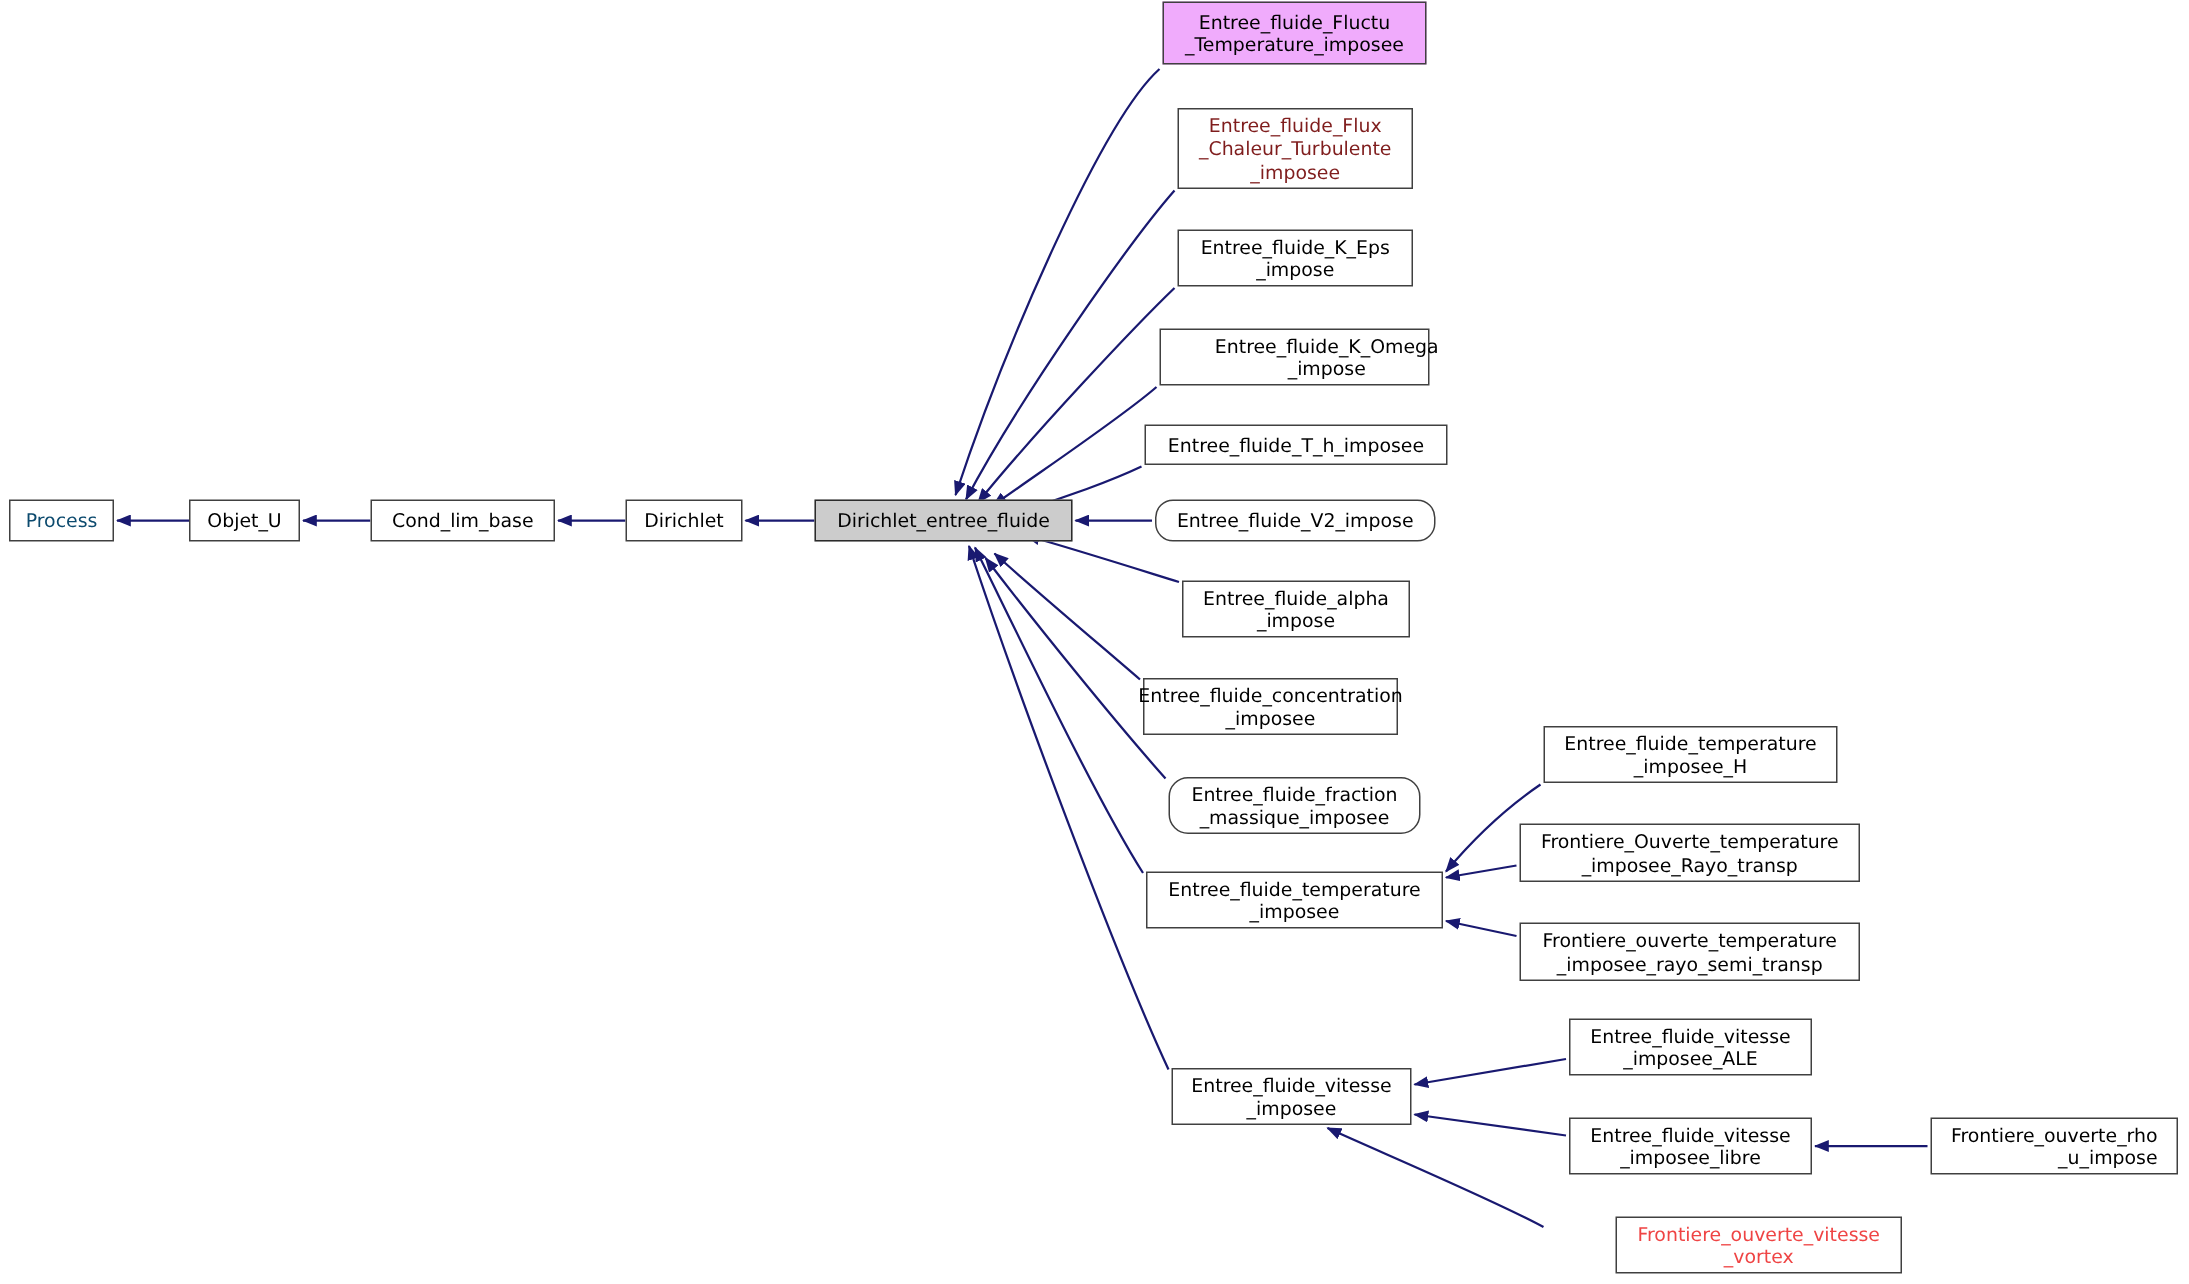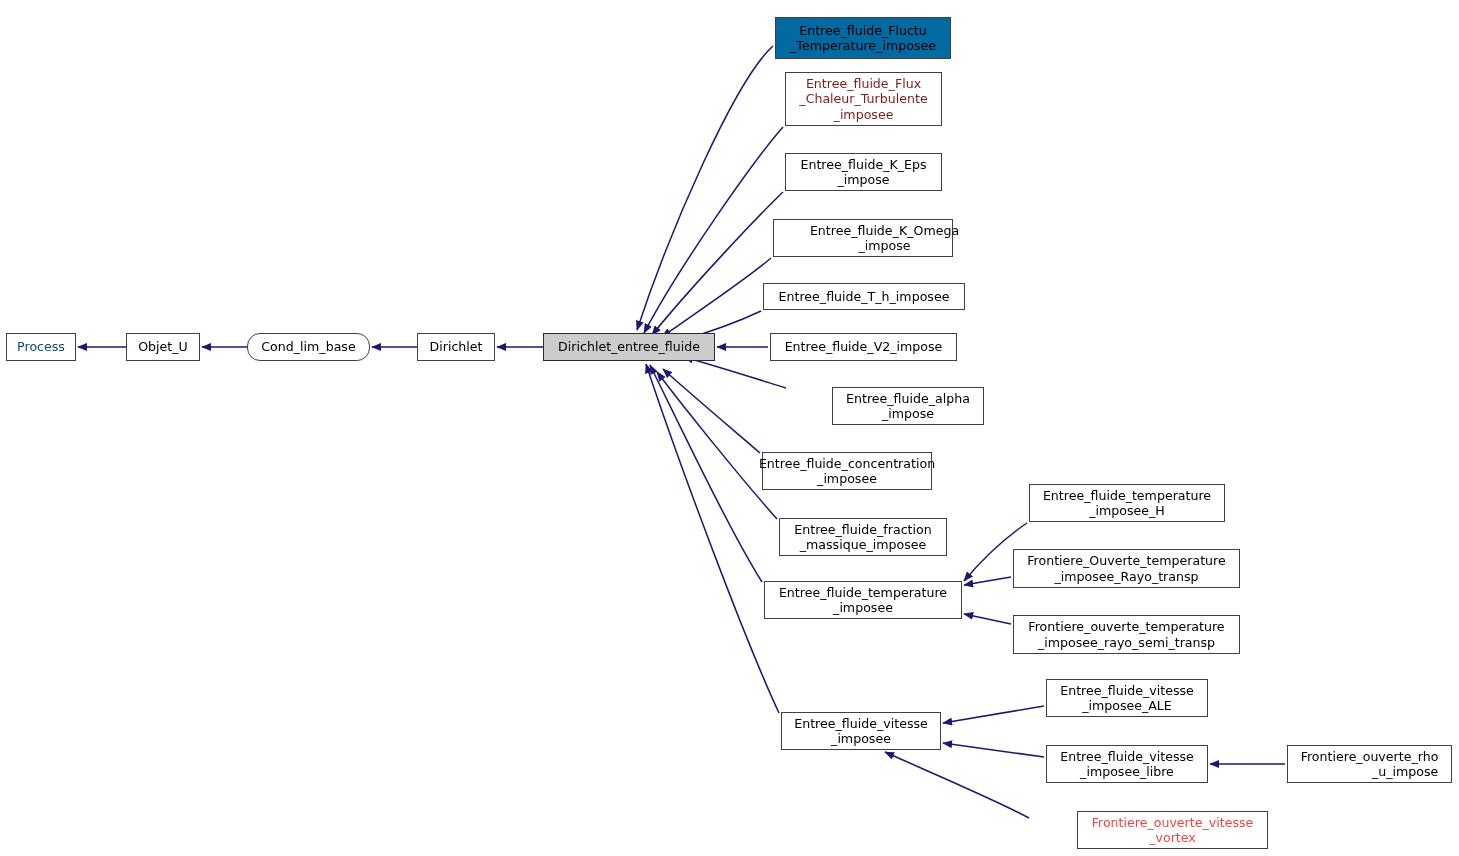--- a/index.html
+++ b/index.html
@@ -79,39 +79,39 @@
         <path d="M1044,706 L943,723" fill="none" stroke="#191970" stroke-width="1.5" marker-end="url(#arrowhead)"></path>
         <path d="M1044,757 L943,743" fill="none" stroke="#191970" stroke-width="1.5" marker-end="url(#arrowhead)"></path>
         <path d="M1029,818 C996,800 920,768 885,752" fill="none" stroke="#191970" stroke-width="1.5" marker-end="url(#arrowhead)"></path>
         <path d="M1285,764 L1210,764" fill="none" stroke="#191970" stroke-width="1.5" marker-end="url(#arrowhead)"></path>
       </g>
   </svg>
 
   <div id="node-group">
       <div class="node" title="Process" style="left: 6px; top: 333px; width: 70px; height: 28px; border-color: rgb(64, 64, 64); background: rgb(255, 255, 255); color: #0c4a6e;"><span>Process</span></div>
       <div class="node" title="Objet_U" style="left: 126px; top: 333px; width: 74px; height: 28px; border-color: rgb(64, 64, 64); background: rgb(255, 255, 255); color: rgb(0, 0, 0); text-align: center;"><span>Objet_U</span></div>
-      <div class="node" title="Cond_lim_base" style="left: 247px; top: 333px; width: 123px; height: 28px; border-color: rgb(64, 64, 64); background: rgb(255, 255, 255); color: rgb(0, 0, 0); border-radius: 13px;"><span>Cond_lim_base</span></div>
+      <div class="node" title="Cond_lim_base" style="left: 247px; top: 333px; width: 123px; height: 28px; border-color: rgb(64, 64, 64); background: rgb(255, 255, 255); color: rgb(0, 0, 0);"><span>Cond_lim_base</span></div>
       <div class="node" title="Dirichlet" style="left: 417px; top: 333px; width: 78px; height: 28px; border-color: rgb(64, 64, 64); background: rgb(255, 255, 255); color: rgb(0, 0, 0);"><span>Dirichlet</span></div>
       <div class="node root" title="Dirichlet_entree_fluide" style="left: 543px; top: 333px; width: 172px; height: 28px; border-color: rgb(43, 43, 43); background: rgb(204, 204, 204); color: rgb(0, 0, 0);"><span>Dirichlet_entree_fluide</span></div>
-      <div class="node" title="Entree_fluide_Fluctu_Temperature_imposee" style="left: 775px; top: 17px; width: 176px; height: 42px; border-color: rgb(64, 64, 64); background: #0369a1; color: rgb(0, 0, 0);"><span>Entree_fluide_Fluctu
+      <div class="node" title="Entree_fluide_Fluctu_Temperature_imposee" style="left: 775px; top: 1px; width: 176px; height: 42px; border-color: rgb(64, 64, 64); background: #f0abfc; color: rgb(0, 0, 0);"><span>Entree_fluide_Fluctu
 _Temperature_imposee</span></div>
       <div class="node" title="Entree_fluide_Flux_Chaleur_Turbulente_imposee" style="left: 785px; top: 72px; width: 157px; height: 54px; border-color: rgb(64, 64, 64); background: rgb(255, 255, 255); color: #7f1d1d;"><span>Entree_fluide_Flux
 _Chaleur_Turbulente
 _imposee</span></div>
       <div class="node" title="Entree_fluide_K_Eps_impose" style="left: 785px; top: 153px; width: 157px; height: 38px; border-color: rgb(64, 64, 64); background: rgb(255, 255, 255); color: rgb(0, 0, 0);"><span>Entree_fluide_K_Eps
 _impose</span></div>
       <div class="node" title="Entree_fluide_K_Omega_impose" style="left: 773px; top: 219px; width: 180px; height: 38px; border-color: rgb(64, 64, 64); background: rgb(255, 255, 255); color: rgb(0, 0, 0); padding-left: 43px;"><span>Entree_fluide_K_Omega
 _impose</span></div>
       <div class="node" title="Entree_fluide_T_h_imposee" style="left: 763px; top: 283px; width: 202px; height: 27px; border-color: rgb(64, 64, 64); background: rgb(255, 255, 255); color: rgb(0, 0, 0);"><span>Entree_fluide_T_h_imposee</span></div>
-      <div class="node" title="Entree_fluide_V2_impose" style="left: 770px; top: 333px; width: 187px; height: 28px; border-color: rgb(64, 64, 64); background: rgb(255, 255, 255); color: rgb(0, 0, 0);"><span>Entree_fluide_V2_impose</span></div>
-      <div class="node" title="Entree_fluide_alpha_impose" style="left: 788px; top: 387px; width: 152px; height: 38px; border-color: rgb(64, 64, 64); background: rgb(255, 255, 255); color: rgb(0, 0, 0); margin-left: 44px;"><span>Entree_fluide_alpha
+      <div class="node" title="Entree_fluide_V2_impose" style="left: 770px; top: 333px; width: 187px; height: 28px; border-color: rgb(64, 64, 64); background: rgb(255, 255, 255); color: rgb(0, 0, 0); border-radius: 12px;"><span>Entree_fluide_V2_impose</span></div>
+      <div class="node" title="Entree_fluide_alpha_impose" style="left: 788px; top: 387px; width: 152px; height: 38px; border-color: rgb(64, 64, 64); background: rgb(255, 255, 255); color: rgb(0, 0, 0);"><span>Entree_fluide_alpha
 _impose</span></div>
       <div class="node" title="Entree_fluide_concentration_imposee" style="left: 762px; top: 452px; width: 170px; height: 38px; border-color: rgb(64, 64, 64); background: rgb(255, 255, 255); color: rgb(0, 0, 0);"><span>Entree_fluide_concentration
 _imposee</span></div>
-      <div class="node" title="Entree_fluide_fraction_massique_imposee" style="left: 779px; top: 518px; width: 168px; height: 38px; border-color: rgb(64, 64, 64); background: rgb(255, 255, 255); color: rgb(0, 0, 0);"><span>Entree_fluide_fraction
+      <div class="node" title="Entree_fluide_fraction_massique_imposee" style="left: 779px; top: 518px; width: 168px; height: 38px; border-color: rgb(64, 64, 64); background: rgb(255, 255, 255); color: rgb(0, 0, 0); border-radius: 13px;"><span>Entree_fluide_fraction
 _massique_imposee</span></div>
       <div class="node" title="Entree_fluide_temperature_imposee" style="left: 764px; top: 581px; width: 198px; height: 38px; border-color: rgb(64, 64, 64); background: rgb(255, 255, 255); color: rgb(0, 0, 0);"><span>Entree_fluide_temperature
 _imposee</span></div>
       <div class="node" title="Entree_fluide_temperature_imposee_H" style="left: 1029px; top: 484px; width: 196px; height: 38px; border-color: rgb(64, 64, 64); background: rgb(255, 255, 255); color: rgb(0, 0, 0);"><span>Entree_fluide_temperature
 _imposee_H</span></div>
       <div class="node" title="Frontiere_Ouverte_temperature_imposee_Rayo_transp" style="left: 1013px; top: 549px; width: 227px; height: 39px; border-color: rgb(64, 64, 64); background: rgb(255, 255, 255); color: rgb(0, 0, 0);"><span>Frontiere_Ouverte_temperature
 _imposee_Rayo_transp</span></div>
       <div class="node" title="Frontiere_ouverte_temperature_imposee_rayo_semi_transp" style="left: 1013px; top: 615px; width: 227px; height: 39px; border-color: rgb(64, 64, 64); background: rgb(255, 255, 255); color: rgb(0, 0, 0);"><span>Frontiere_ouverte_temperature
 _imposee_rayo_semi_transp</span></div>
       <div class="node" title="Entree_fluide_vitesse_imposee" style="left: 781px; top: 712px; width: 160px; height: 38px; border-color: rgb(64, 64, 64); background: rgb(255, 255, 255); color: rgb(0, 0, 0);"><span>Entree_fluide_vitesse

